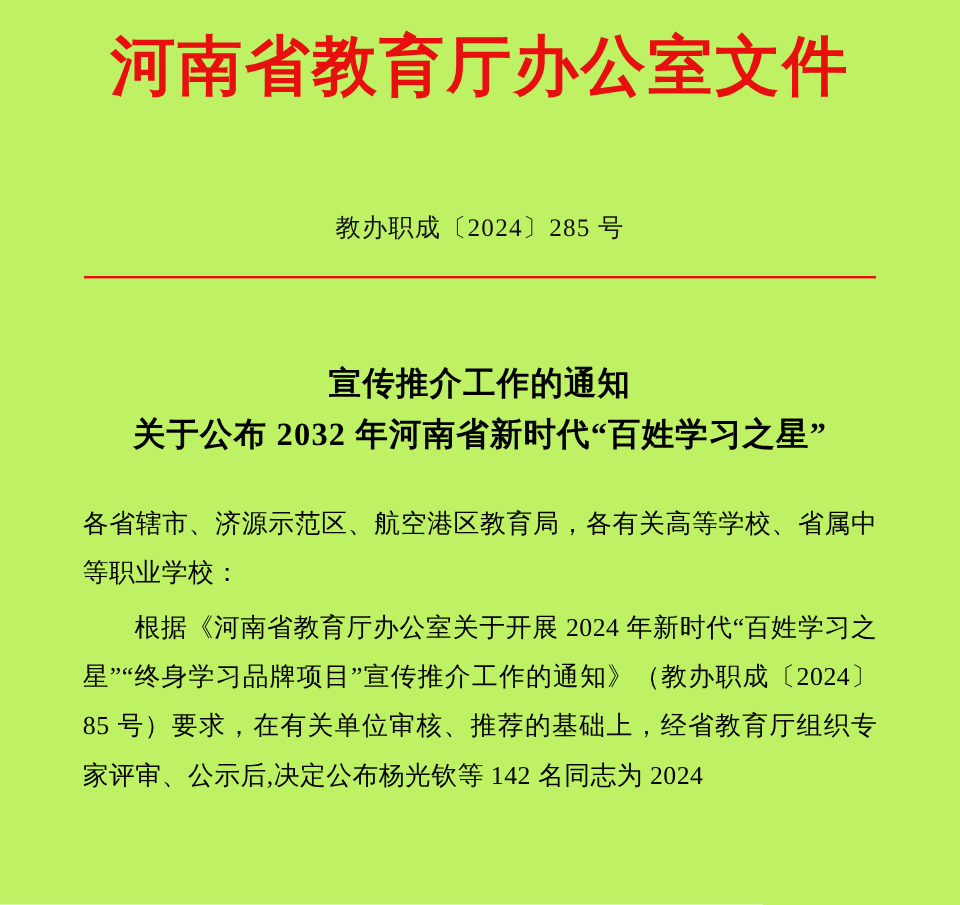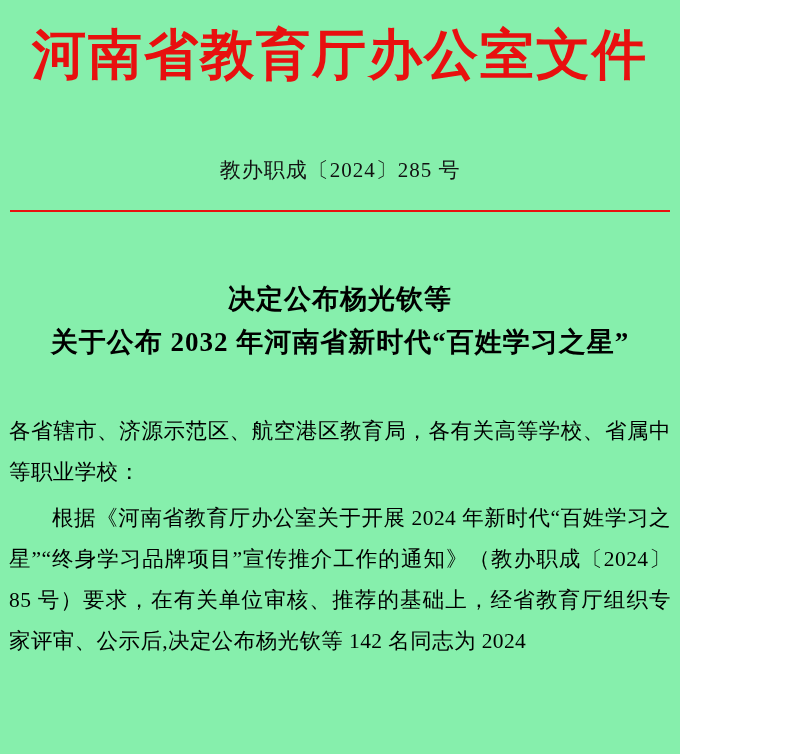--- a/index.html
+++ b/index.html
@@ -9,40 +9,40 @@
   }
   body {
     width: 800px;
     height: 754px;
     font-family: "Liberation Serif", "DejaVu Serif", serif;
     color: #000000;
     overflow: hidden;
   }
   .page {
     position: relative;
-    width: 680px;
+    width: 800px;
     height: 754px;
-    background: #86efac;
+    background: #bef264;
     box-sizing: border-box;
   }
   .doc-head {
     padding-top: 22px;
     text-align: center;
   }
   .doc-title {
     color: #e8100f;
     font-family: "Liberation Serif", "DejaVu Serif", serif;
     font-weight: bold;
     font-size: 54px;
     letter-spacing: 2px;
     line-height: 1.25;
     white-space: nowrap;
   }
   .doc-number {
-    margin-top: 66px;
+    margin-top: 86px;
     text-align: center;
     font-size: 21px;
     letter-spacing: 1px;
     color: #111111;
   }
   .red-rule {
     margin: 26px auto 0 auto;
     width: 660px;
     height: 2px;
     background: #e8100f;
@@ -53,21 +53,21 @@
     line-height: 1.62;
   }
   .title-line {
     font-size: 27px;
     font-weight: bold;
     letter-spacing: 1px;
     color: #000000;
     white-space: nowrap;
   }
   .body-block {
-    margin: 46px auto 0 auto;
+    margin: 31px auto 0 auto;
     width: 662px;
     font-size: 21.5px;
     line-height: 1.92;
     letter-spacing: 0.4px;
     text-align: justify;
     color: #000000;
   }
   .para {
     margin: 0;
   }
@@ -83,21 +83,21 @@
 
 <div class="page">
 
   <div class="doc-head">
     <div class="doc-title">河南省教育厅办公室文件</div>
     <div class="doc-number">教办职成〔2024〕285 号</div>
     <div class="red-rule"></div>
   </div>
 
   <div class="title-block">
-    <div class="title-line">决定公布杨光钦等</div>
+    <div class="title-line">宣传推介工作的通知</div>
     <div class="title-line">关于公布 2032 年河南省新时代“百姓学习之星”</div>
   </div>
 
   <div class="body-block">
     <p class="para">各省辖市、济源示范区、航空港区教育局，各有关高等学校、省属中等职业学校：</p>
     <p class="para indent">根据《河南省教育厅办公室关于开展 2024 年新时代“百姓学习之星”“终身学习品牌项目”宣传推介工作的通知》（教办职成〔2024〕85 号）要求，在有关单位审核、推荐的基础上，经省教育厅组织专家评审、公示后,决定公布杨光钦等 142 名同志为 2024</p>
   </div>
 
 </div>
 

